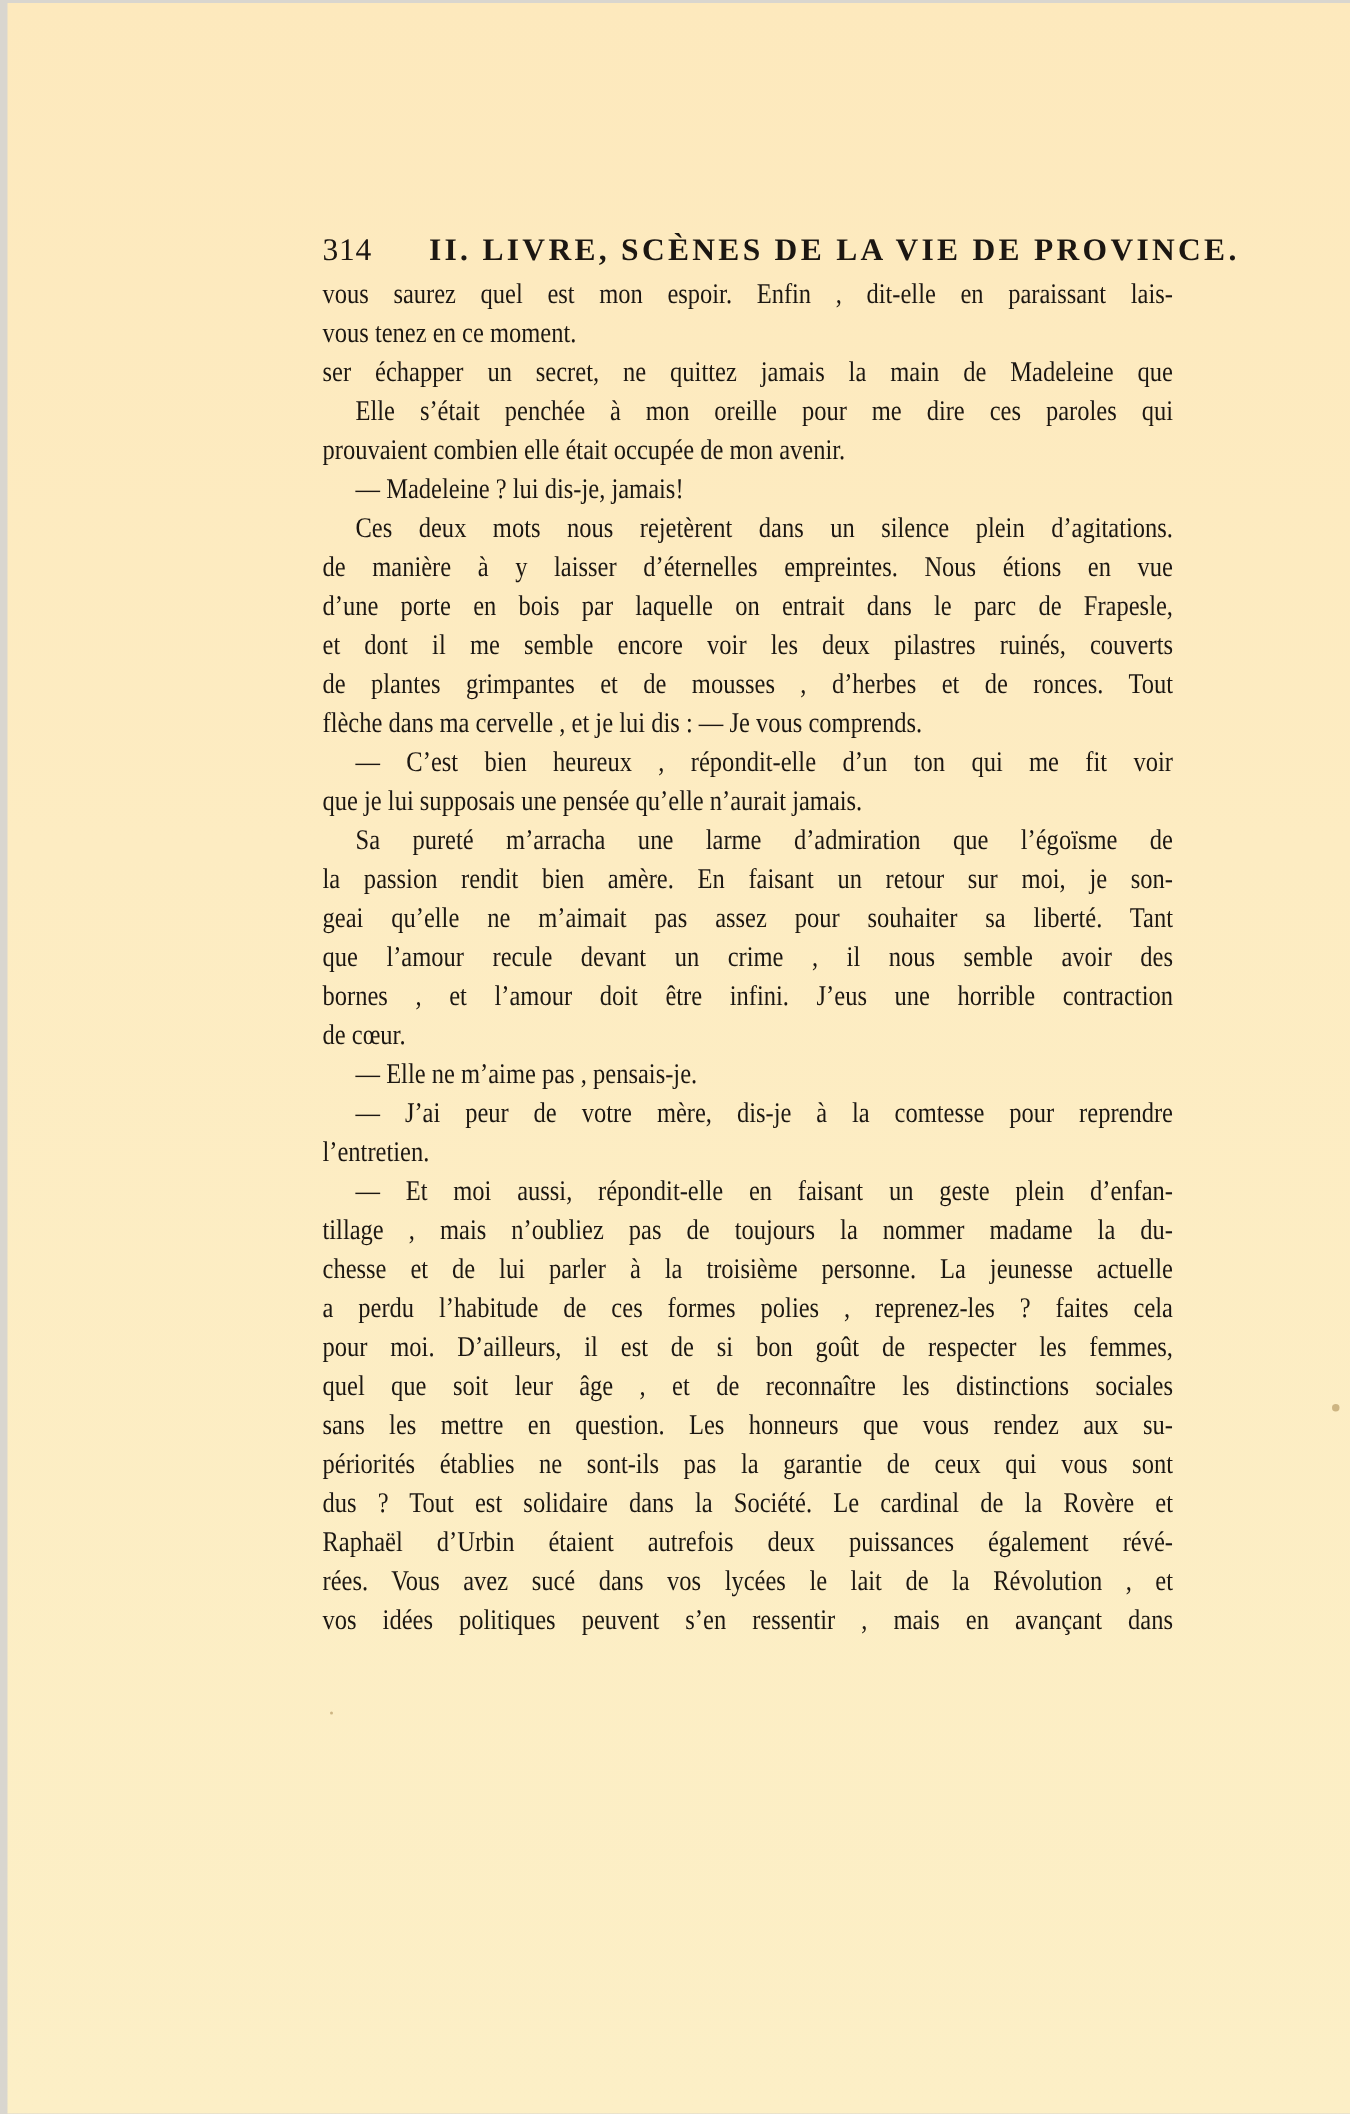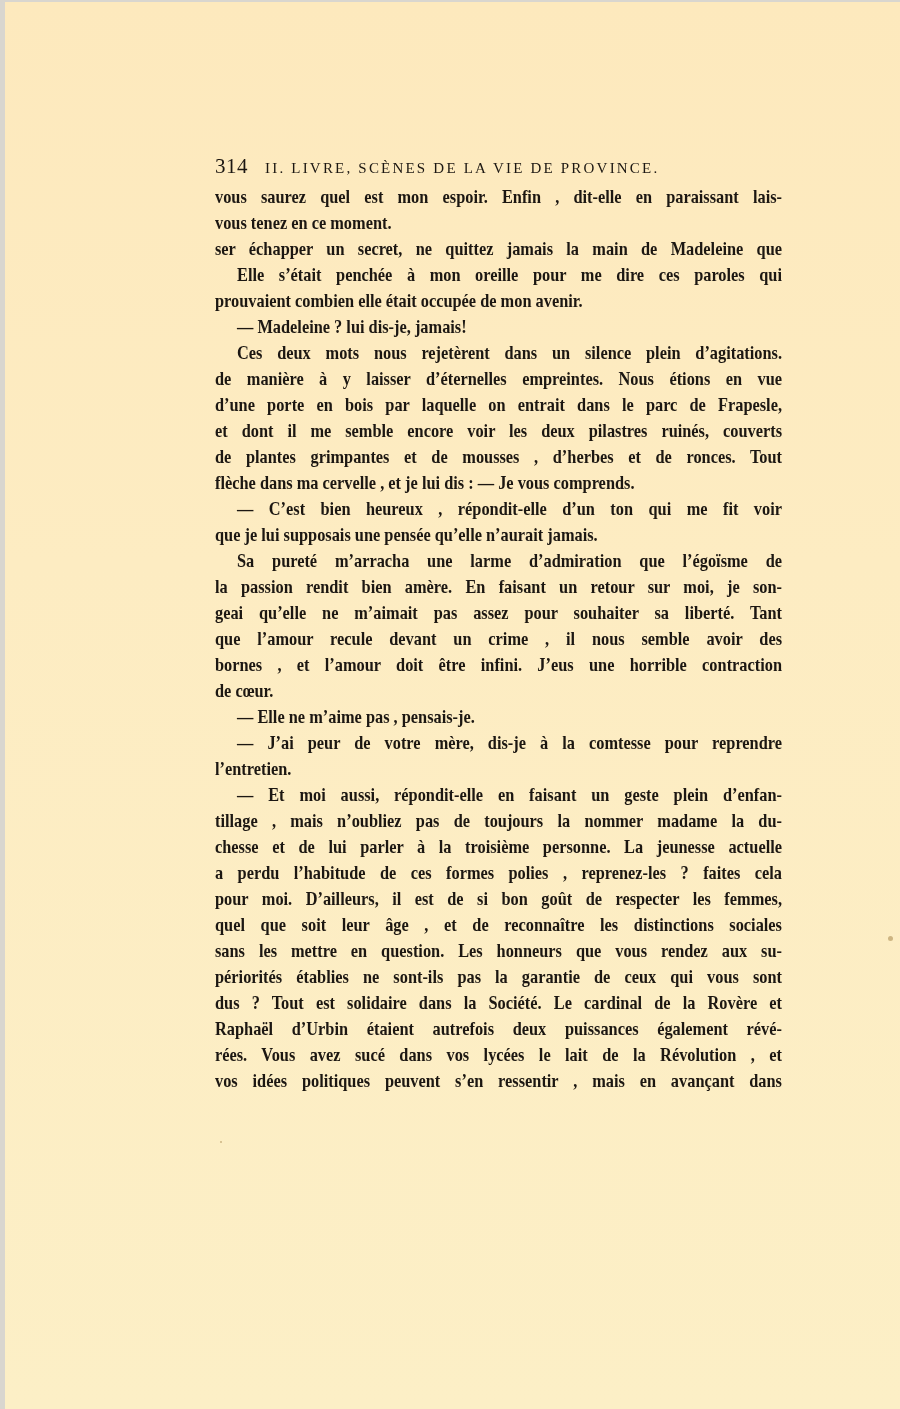--- a/index.html
+++ b/index.html
@@ -26,43 +26,43 @@
       top: 152px;
       width: 567px;
       font-family: "Liberation Serif", "DejaVu Serif", serif;
       color: #1c1712;
     }
     .running-head {
       display: flex;
       align-items: baseline;
       height: 30px;
       white-space: nowrap;
+      gap: 36px;
     }
     .folio {
       font-size: 21px;
       letter-spacing: 0.5px;
       width: 48px;
     }
     .head-title {
-      font-size: 15px;
-      font-weight: normal;
+      font-size: 21px;
+      font-weight: bold;
       letter-spacing: 2.2px;
       margin-left: 2px;
     }
     .line {
       font-size: 19px;
       line-height: 26px;
       height: 26px;
       white-space: nowrap;
       text-align: justify;
       text-align-last: justify;
       -webkit-font-smoothing: antialiased;
       font-stretch: condensed;
       transform-origin: left center;
-      font-weight: bold;
     }
     .line.last {
       text-align-last: left;
     }
     .line.indent {
       padding-left: 22px;
     }
     .line-inner {
       display: inline-block;
       width: 100%;

